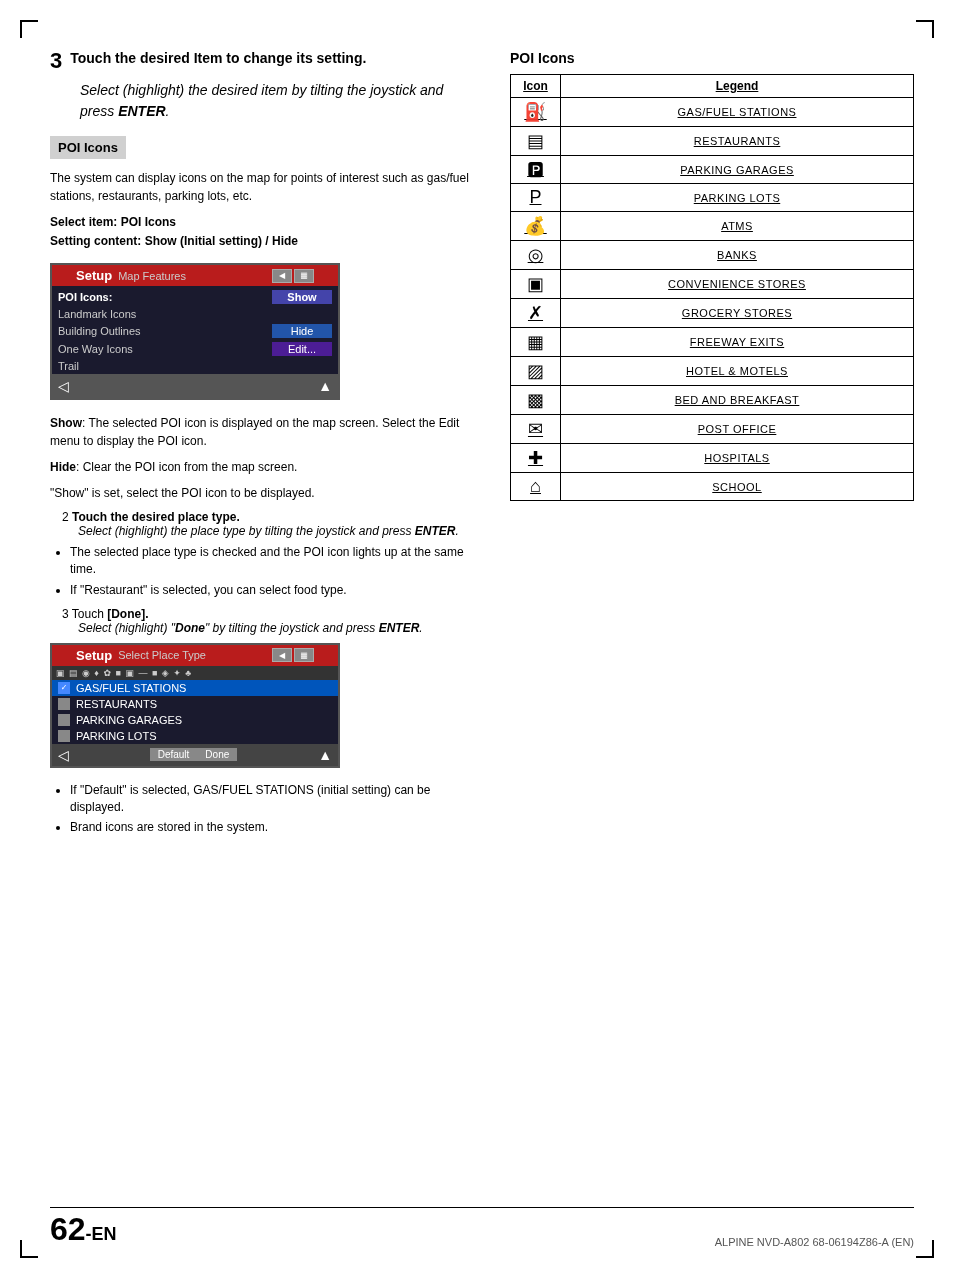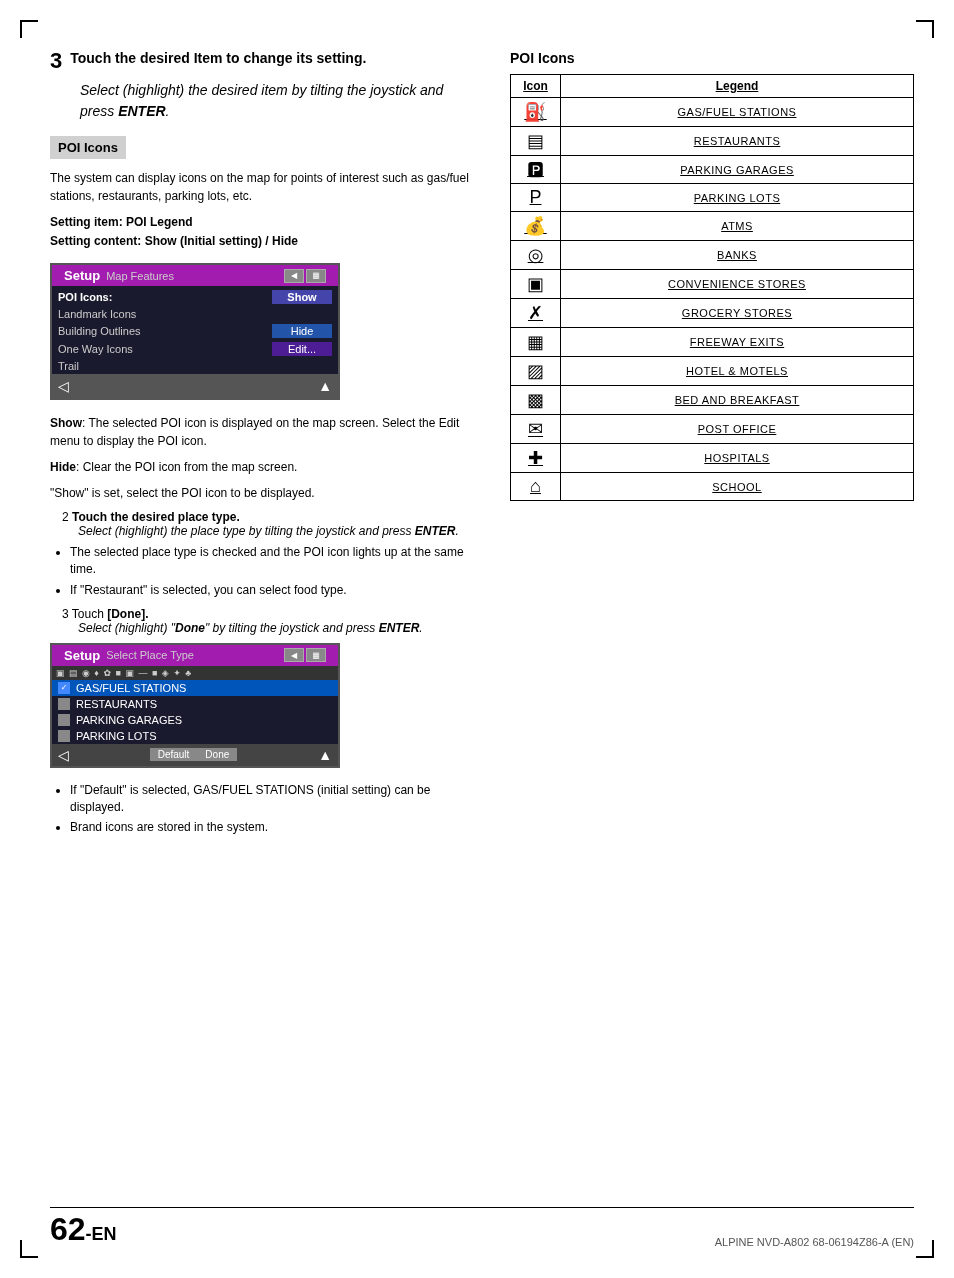--- a/index.html
+++ b/index.html
@@ -87,22 +87,22 @@
       border: 2px solid #555;
       background: #1a1a2e;
       color: #fff;
       width: 290px;
       font-size: 11px;
       margin-bottom: 14px;
     }
     .setup-header {
       display: flex;
       align-items: center;
-      background: #a21caf;
-      padding: 3px 12px;
+      background: #b91c1c;
+      padding: 3px 24px;
       gap: 6px;
     }
     .setup-title-main {
       font-size: 13px;
       font-weight: bold;
       color: #fff;
     }
     .setup-title-sub {
       font-size: 11px;
       color: #ccc;
@@ -359,21 +359,21 @@
     <p class="step-subtitle">
       <em>Select (highlight) the desired item by tilting the joystick and press <strong>ENTER</strong>.</em>
     </p>
 
     
     <div class="poi-box">POI Icons</div>
 
     <p class="section-text">The system can display icons on the map for points of interest such as gas/fuel stations, restaurants, parking lots, etc.</p>
 
     <div class="setting-lines">
-      <div>Setting item: POI Legend</div>
+      <div>Select item: POI Icons</div>
       <div>Setting content: Show (Initial setting) / Hide</div>
     </div>
 
     
     <div class="setup-screen">
       <div class="setup-header">
         <span class="setup-title-main">Setup</span>
         <span class="setup-title-sub">Map Features</span>
         <div class="setup-btns">
           <div class="setup-btn">◀</div>

